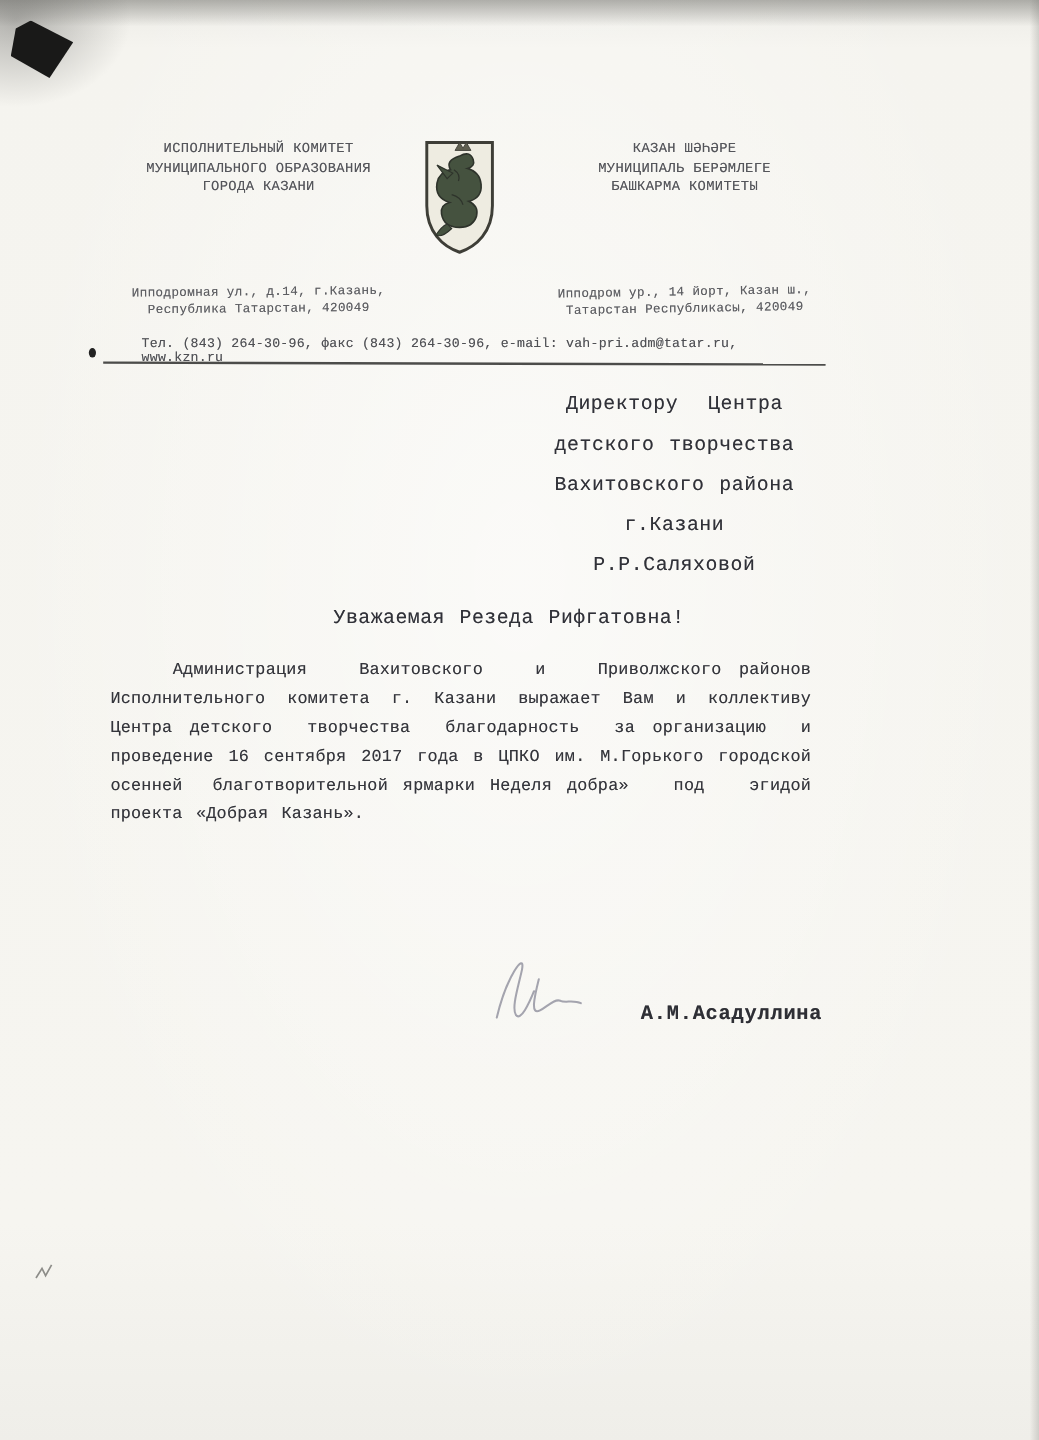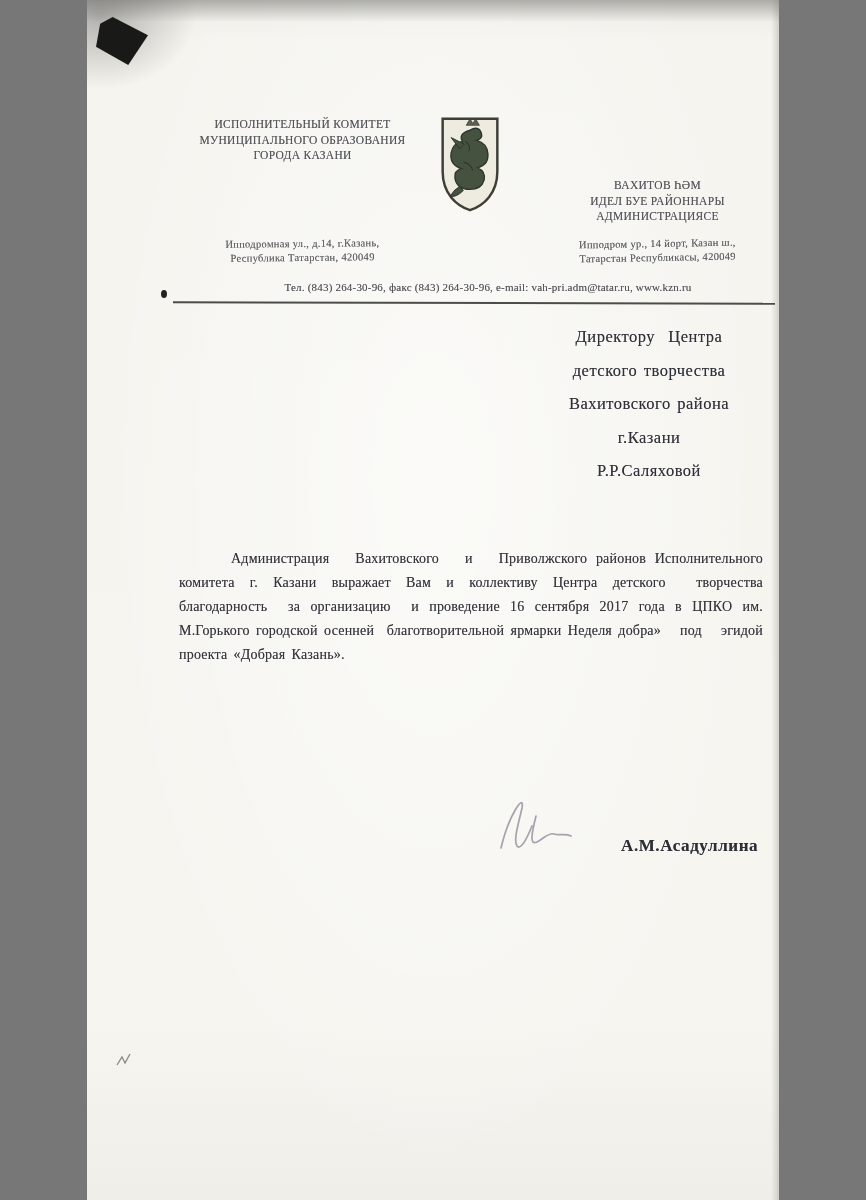--- a/index.html
+++ b/index.html
@@ -1,23 +1,23 @@
 <!DOCTYPE html>
 <html><head>
 <meta charset="utf-8">
 <style>
   html,body{margin:0;padding:0;background:#777;}
   .page{
     position:relative;
-    width:692px;height:1200px;
+    width:866px;height:1200px;
     margin:0 auto;
     background:
       radial-gradient(ellipse at 50% 40%, rgba(255,255,255,.55), rgba(255,255,255,0) 70%),
       linear-gradient(180deg,#ecebe6 0,#f5f4ef 40px,#f6f5f0 85%,#efeee9 100%);
-    font-family:Liberation Serif, serif;
+    font-family:Liberation Mono, monospace;
     color:#3a3b40;
     overflow:hidden;
   }
   .page::before{ 
     content:"";position:absolute;left:0;top:0;width:100%;height:26px;
     background:linear-gradient(180deg,rgba(95,95,90,.45),rgba(95,95,90,0) 85%);
     pointer-events:none;
   }
   .corner-mark{
     position:absolute;left:9px;top:17px;width:52px;height:48px;
@@ -33,21 +33,21 @@
   .hdr{position:absolute;text-align:center;white-space:pre-line;
        color:#54555a;letter-spacing:.3px;
        text-shadow:0 0 .5px rgba(80,80,90,.55);}
   .hdr.org{font-size:11.5px;line-height:15.5px;}
   .hdr.addr{font-size:10.5px;line-height:14px;color:#5d5e62;}
   .hdr-left{left:88px;width:255px;}
   .hdr-right{left:448px;width:245px;}
   .emblem{position:absolute;left:350px;top:112px;width:66px;height:104px;}
   .contact{
     position:absolute;left:118px;top:281px;width:566px;
-    text-align:center;font-size:11px;color:#4f5054;letter-spacing:.2px;
+    font-size:11px;color:#4f5054;letter-spacing:.2px;
     text-shadow:0 0 .5px rgba(80,80,90,.5);
   }
   .rule{position:absolute;left:86px;top:302px;width:602px;height:2px;background:#4c4c4a;transform:rotate(.15deg);}
   .dot{position:absolute;left:74px;top:290px;width:6px;height:8px;background:#222;border-radius:50%;}
   .recipient{
     position:absolute;left:432px;top:320px;width:260px;
     font-size:16.5px;line-height:33.5px;white-space:pre-wrap;
     color:#303138;letter-spacing:.5px;word-spacing:2px;
     text-shadow:0 0 .5px rgba(50,50,60,.5);
     text-align:center;
@@ -98,36 +98,37 @@
     <svg width="66" height="104" viewBox="0 0 70 108" aria-hidden="true">
       <path d="M6,6 L64,6 L64,62 C64,85 50,98 35,103 C20,98 6,85 6,62 Z" fill="#eeece1" stroke="#3e3e37" stroke-width="2.6"></path>
       <path d="M31,13 l4,-7 3,5 3,-5 4,7 z" fill="#5f5f50" stroke="#3e3e37" stroke-width=".8"></path>
       <path d="M35,18 q9,-5 12,3 q2,6 -5,8 q11,3 12,14 q1,12 -11,15 q9,4 7,13 q-3,10 -15,10 q-14,0 -16,-12 q-1,-8 7,-10 q-13,-4 -11,-17 q2,-10 12,-12 q-5,-8 8,-12 z" fill="#45523f" stroke="#2e332b" stroke-width="1.4"></path>
       <path d="M24,38 l-9,-12 14,7 z" fill="#45523f" stroke="#2e332b" stroke-width="1"></path>
       <path d="M28,82 q-8,8 -14,6 q5,-8 10,-10 z" fill="#45523f" stroke="#2e332b" stroke-width="1"></path>
       <path d="M30,30 q6,4 4,10 M28,52 q8,2 10,9" fill="none" stroke="#2e332b" stroke-width="1.1"></path>
     </svg>
   </div>
 
-  <div class="hdr org hdr-right" style="top:178px">ВАХИТОВ ҺӘМ
-ИДЕЛ БУЕ РАЙОННАРЫ
-АДМИНИСТРАЦИЯСЕ</div>
+  <div class="hdr org hdr-right" style="top:117px">КАЗАН ШӘҺӘРЕ
+МУНИЦИПАЛЬ БЕРӘМЛЕГЕ
+БАШКАРМА КОМИТЕТЫ</div>
   <div class="hdr addr hdr-right" style="top:237px;transform:rotate(-1deg)">Ипподром ур., 14 йорт, Казан ш.,
 Татарстан Республикасы, 420049</div>
 
   <div class="dot"></div>
   <div class="contact">Тел. (843) 264-30-96, факс (843) 264-30-96, e-mail: vah-pri.adm@tatar.ru, www.kzn.ru</div>
   <div class="rule"></div>
 
   <div class="recipient">Директору  Центра
 детского творчества
 Вахитовского района
 г.Казани
 Р.Р.Саляховой</div>
 
+  <div class="salutation">Уважаемая Резеда Рифгатовна!</div>
 
   <div class="para p1">Администрация   Вахитовского   и   Приволжского районов Исполнительного комитета г. Казани выражает Вам и коллективу Центра детского  творчества  благодарность  за организацию  и проведение 16 сентября 2017 года в ЦПКО им. М.Горького городской осенней  благотворительной ярмарки Неделя добра»   под   эгидой проекта «Добрая Казань».</div>
 
   <div class="sig-script">
     <svg width="95" height="82" viewBox="0 0 95 82" aria-hidden="true">
       <path d="M12,62 C20,28 36,6 33,22 C30,36 24,54 28,60 C32,65 39,50 43,40 M47,30 C43,46 40,60 48,56 C54,53 60,46 65,48 C69,50 76,47 82,50" fill="none" stroke="#9a9aa6" stroke-width="1.7" stroke-linecap="round" opacity=".9"></path>
     </svg>
   </div>
   <div class="sig-name">А.М.Асадуллина</div>
 

